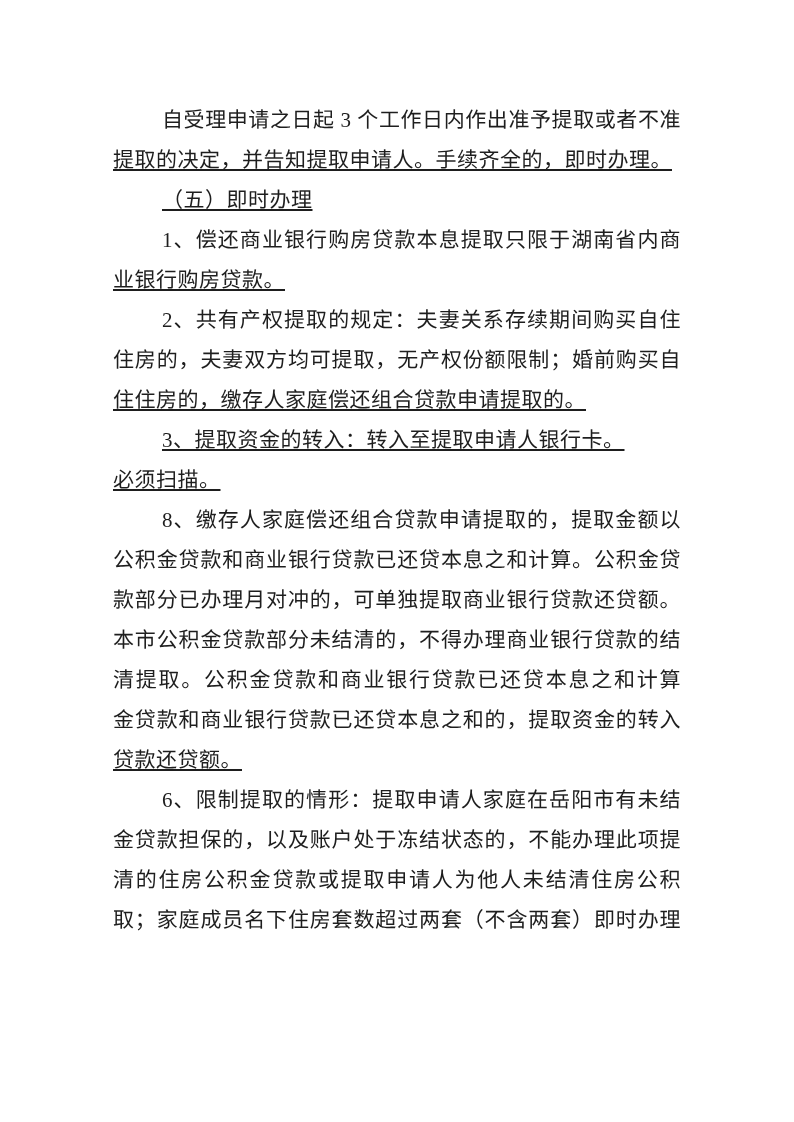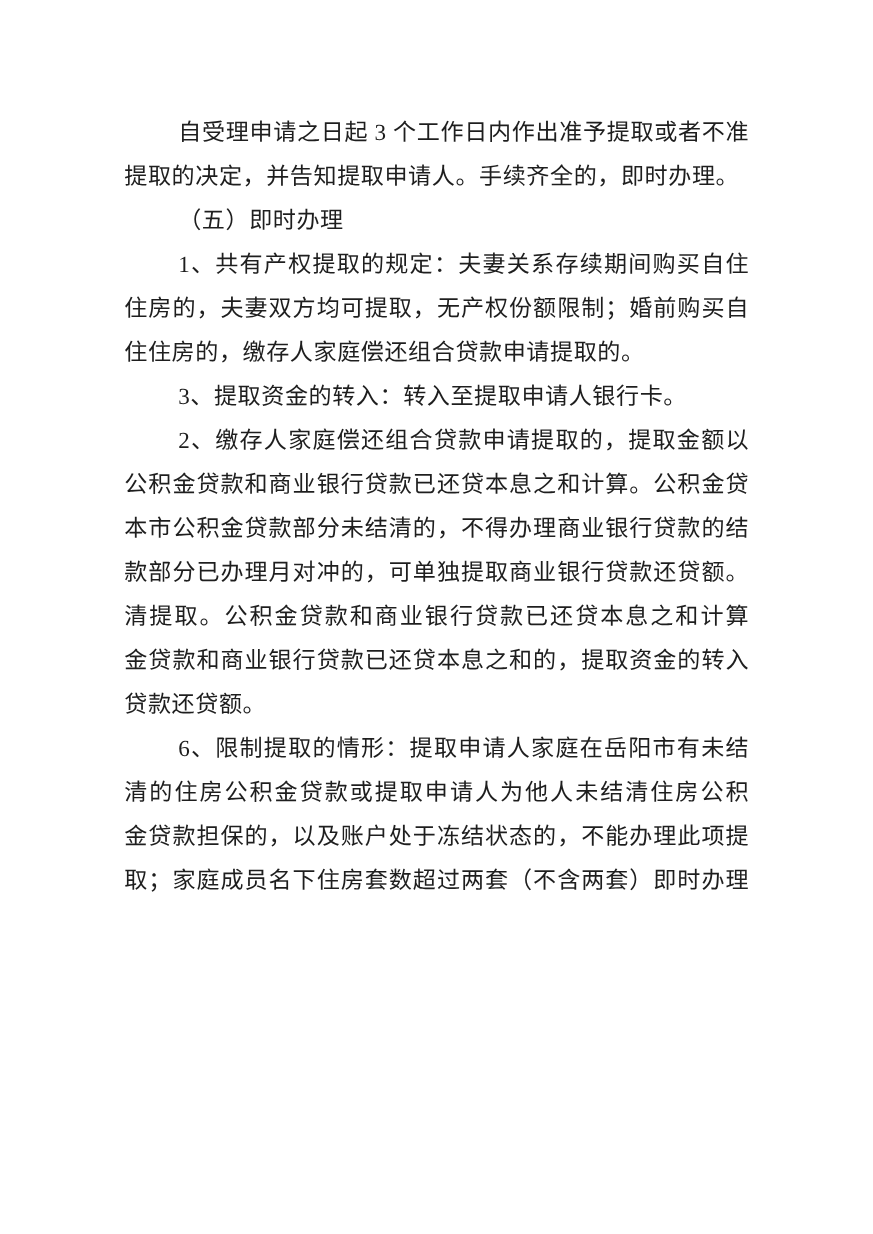--- a/index.html
+++ b/index.html
@@ -37,53 +37,59 @@
     text-indent: 49px;
   }
   .line.justify {
     text-align: justify;
     text-align-last: justify;
     text-justify: inter-character;
   }
   .line.natural {
     text-align: left;
     text-align-last: left;
+    text-decoration: underline;
   }
 </style>
 </head>
 <body>
 
 <div class="page" style="background: rgb(255, 255, 255); color: rgb(30, 30, 30);">
   <div class="text-block">
       <div class="para">
         <div class="line indent justify">自受理申请之日起 3 个工作日内作出准予提取或者不准</div>
         <div class="line natural">提取的决定，并告知提取申请人。手续齐全的，即时办理。</div>
       </div>
       <div class="para">
         <div class="line indent natural">（五）即时办理</div>
       </div>
       <div class="para">
-        <div class="line indent justify">1、共有产权提取的规定：夫妻关系存续期间购买自住</div>
+        <div class="line indent justify">1、偿还商业银行购房贷款本息提取只限于湖南省内商</div>
+        <div class="line natural">业银行购房贷款。</div>
+      </div>
+      <div class="para">
+        <div class="line indent justify">2、共有产权提取的规定：夫妻关系存续期间购买自住</div>
         <div class="line justify">住房的，夫妻双方均可提取，无产权份额限制；婚前购买自</div>
         <div class="line natural">住住房的，缴存人家庭偿还组合贷款申请提取的。</div>
       </div>
       <div class="para">
         <div class="line indent natural">3、提取资金的转入：转入至提取申请人银行卡。</div>
       </div>
       <div class="para">
+        <div class="line natural">必须扫描。</div>
       </div>
       <div class="para">
-        <div class="line indent justify">2、缴存人家庭偿还组合贷款申请提取的，提取金额以</div>
+        <div class="line indent justify">8、缴存人家庭偿还组合贷款申请提取的，提取金额以</div>
         <div class="line justify">公积金贷款和商业银行贷款已还贷本息之和计算。公积金贷</div>
+        <div class="line justify">款部分已办理月对冲的，可单独提取商业银行贷款还贷额。</div>
         <div class="line justify">本市公积金贷款部分未结清的，不得办理商业银行贷款的结</div>
-        <div class="line justify">款部分已办理月对冲的，可单独提取商业银行贷款还贷额。</div>
         <div class="line justify">清提取。公积金贷款和商业银行贷款已还贷本息之和计算</div>
         <div class="line justify">金贷款和商业银行贷款已还贷本息之和的，提取资金的转入</div>
         <div class="line natural">贷款还贷额。</div>
       </div>
       <div class="para">
         <div class="line indent justify">6、限制提取的情形：提取申请人家庭在岳阳市有未结</div>
+        <div class="line justify">金贷款担保的，以及账户处于冻结状态的，不能办理此项提</div>
         <div class="line justify">清的住房公积金贷款或提取申请人为他人未结清住房公积</div>
-        <div class="line justify">金贷款担保的，以及账户处于冻结状态的，不能办理此项提</div>
         <div class="line justify">取；家庭成员名下住房套数超过两套（不含两套）即时办理</div>
       </div>
     </div>
 </div>
 
 </body></html>

